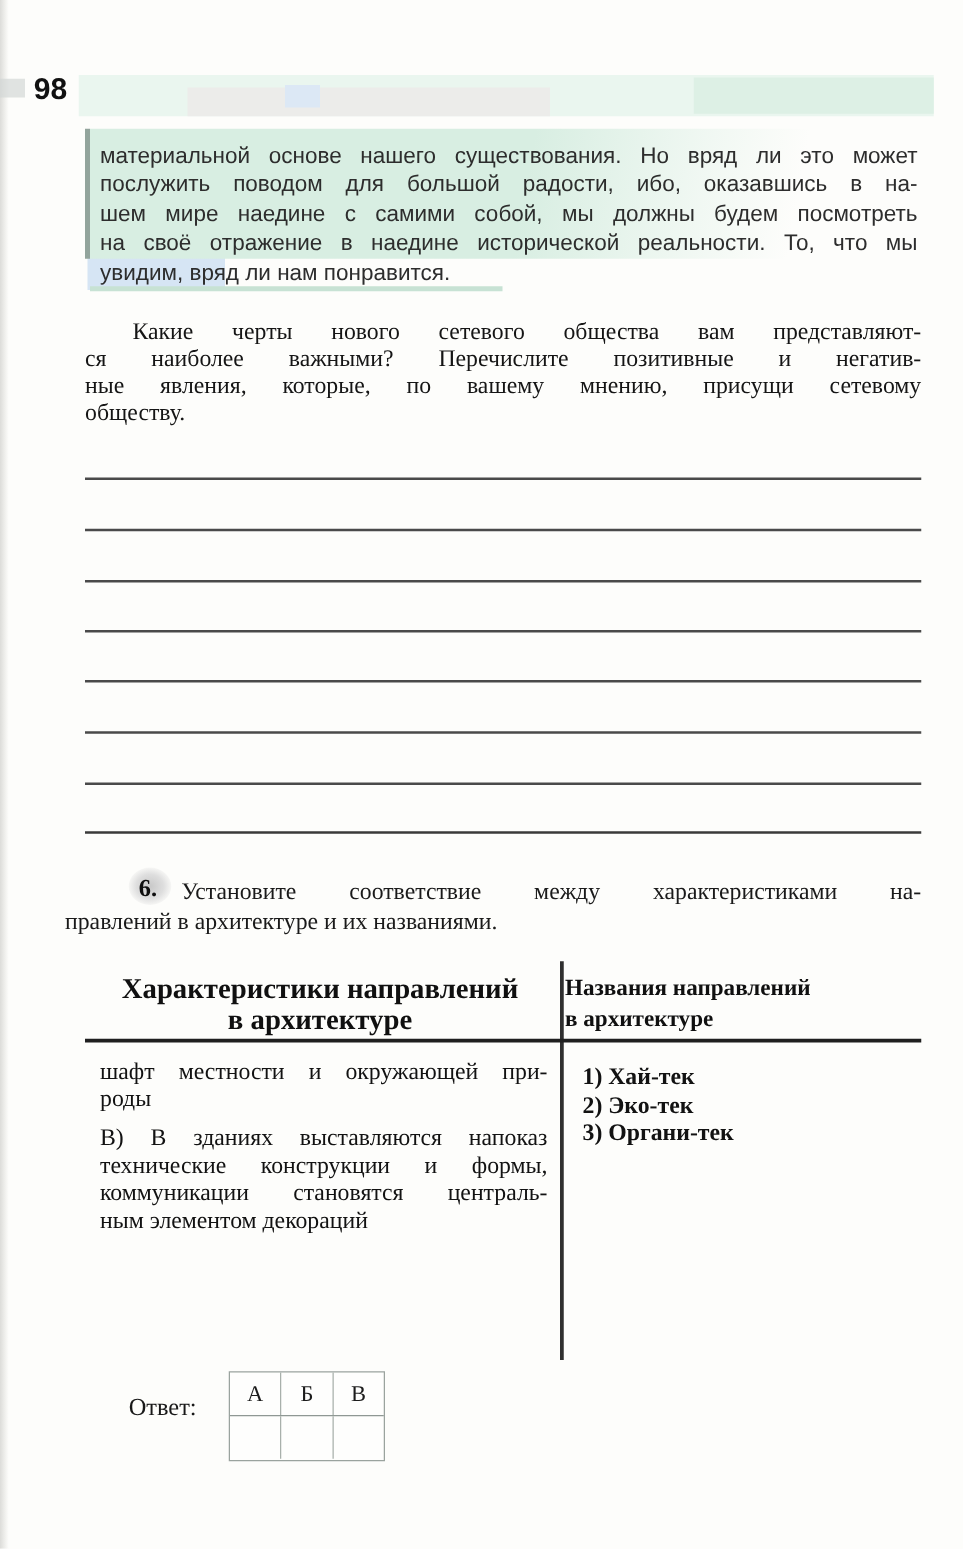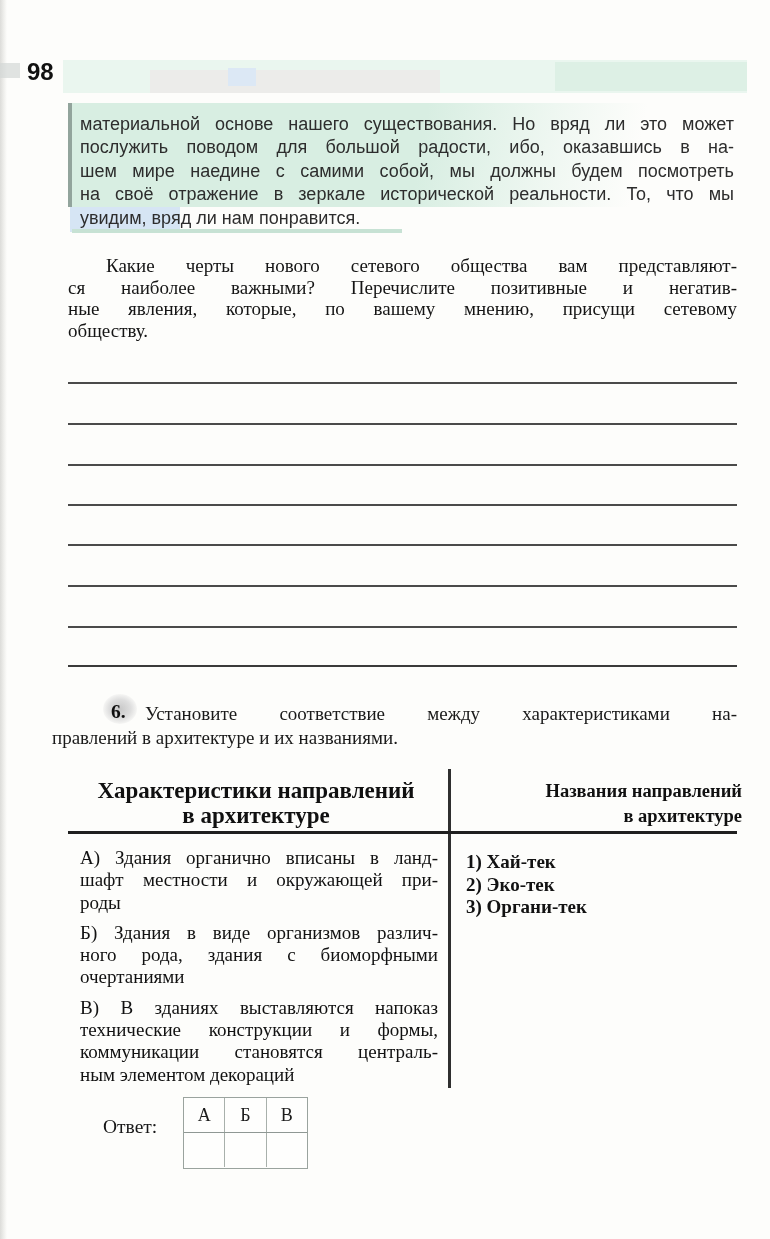--- a/index.html
+++ b/index.html
@@ -41,21 +41,21 @@
   
   .task6-badge{left:103px;top:694px;width:34px;height:30px;border-radius:50%;
     background:radial-gradient(ellipse at center,#c8c8c8 0%,#dedede 45%,rgba(222,222,222,0) 78%);}
   .task6-num{left:111px;top:701px;font-size:19.5px;font-weight:bold;color:#0f0f0f;}
   .task6-l1{left:68px;top:702px;width:669px;box-sizing:border-box;padding-left:77px;
     font-size:19px;line-height:23.5px;}
   .task6-l2{left:52px;top:726px;width:669px;font-size:19px;line-height:23.5px;}
   
   .hdr-left{left:68px;top:779px;width:376px;text-align:center;
     font-weight:bold;font-size:23px;line-height:24.5px;color:#101010;}
-  .hdr-right{left:452px;top:779px;width:290px;text-align:right;
+  .hdr-right{left:452px;top:779px;width:290px;text-align:left;
     font-weight:bold;font-size:18.5px;line-height:24.5px;color:#101010;}
   .col-divider{left:448px;top:769px;width:3px;height:319px;background:#2f2f2f;}
   .hdr-rule{left:68px;top:831px;width:669px;height:3px;background:#1f1f1f;}
   .char-items{left:80px;top:847px;width:358px;font-size:19px;line-height:22.3px;color:#121212;}
   .char-item{margin:0 0 8px 0;}
   .name-items{left:466px;top:851px;width:260px;font-size:19px;line-height:21.5px;color:#121212;}
   .name-item{margin:0 0 1px 0;font-weight:bold;}
   
   .answer-label{left:103px;top:1116px;font-size:19.5px;color:#181818;}
   .answer-table{left:183px;top:1097px;width:125px;height:72px;
@@ -78,21 +78,21 @@
 <div class="abs band-patch-blue"></div>
 <div class="abs band-patch-mint"></div>
 <div class="abs page-number">98</div>
 
 <div class="abs hl-patch-blue1"></div>
 <div class="abs hl-patch-blue2"></div>
 <div class="abs hl-block">
   <div class="jline">материальной основе нашего существования. Но вряд ли это может</div>
   <div class="jline">послужить поводом для большой радости, ибо, оказавшись в на-</div>
   <div class="jline">шем мире наедине с самими собой, мы должны будем посмотреть</div>
-  <div class="jline">на своё отражение в зеркале исторической реальности. То, что мы</div>
+  <div class="jline">на своё отражение в наедине исторической реальности. То, что мы</div>
   <div class="lline">увидим, вряд ли нам понравится.</div>
 </div>
 <div class="abs hl-bottom-strip"></div>
 
 <div class="abs question">
   <div class="jline q-indent">Какие черты нового сетевого общества вам представляют-</div>
   <div class="jline">ся наиболее важными? Перечислите позитивные и негатив-</div>
   <div class="jline">ные явления, которые, по вашему мнению, присущи сетевому</div>
   <div class="lline">обществу.</div>
 </div>
@@ -117,28 +117,22 @@
 </div>
 <div class="abs hdr-right">
   <div>Названия направлений</div>
   <div>в архитектуре</div>
 </div>
 <div class="abs col-divider"></div>
 <div class="abs hdr-rule"></div>
 
 <div class="abs char-items">
   <div class="char-item">
-    <div class="jline">А) Здания органично вписаны в ланд-</div>
     <div class="jline">шафт местности и окружающей при-</div>
     <div class="lline">роды</div>
-  </div>
-  <div class="char-item">
-    <div class="jline">Б) Здания в виде организмов различ-</div>
-    <div class="jline">ного рода, здания с биоморфными</div>
-    <div class="lline">очертаниями</div>
   </div>
   <div class="char-item">
     <div class="jline">В) В зданиях выставляются напоказ</div>
     <div class="jline">технические конструкции и формы,</div>
     <div class="jline">коммуникации становятся централь-</div>
     <div class="lline">ным элементом декораций</div>
   </div>
 </div>
 
 <div class="abs name-items">

